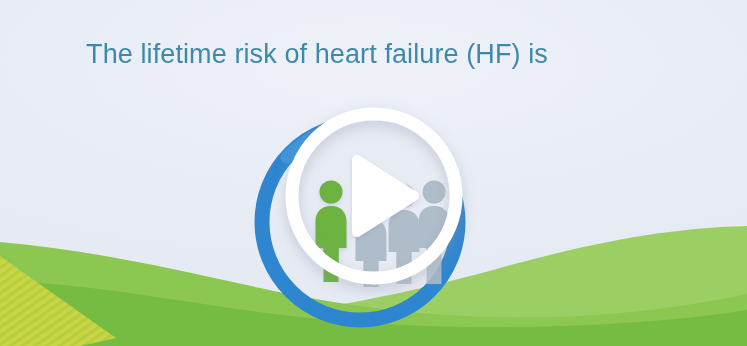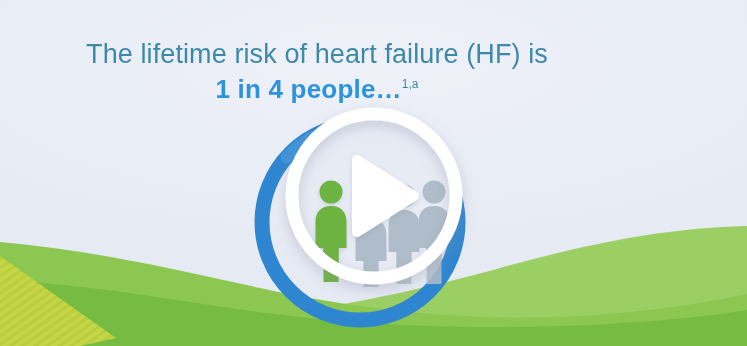--- a/index.html
+++ b/index.html
@@ -200,18 +200,15 @@
 
         <path d="M357,160 L357,232 L414,196 Z" fill="#ffffff" stroke="#ffffff" stroke-width="10" stroke-linejoin="round" filter="url(#tinyShadow)"></path>
       </g>
     </svg>
   </div>
 
   <div class="play-hit" title="Play video"></div>
 
   <div class="headline">
     <span class="line1">The lifetime risk of heart failure (HF) is</span>
-    <span class="line2">
-      <span>1 in 4 people</span><span class="ellipsis">…</span><span class="sup">1,a</span>
-    </span>
   </div>
 
 </div>
 
 </body></html>

